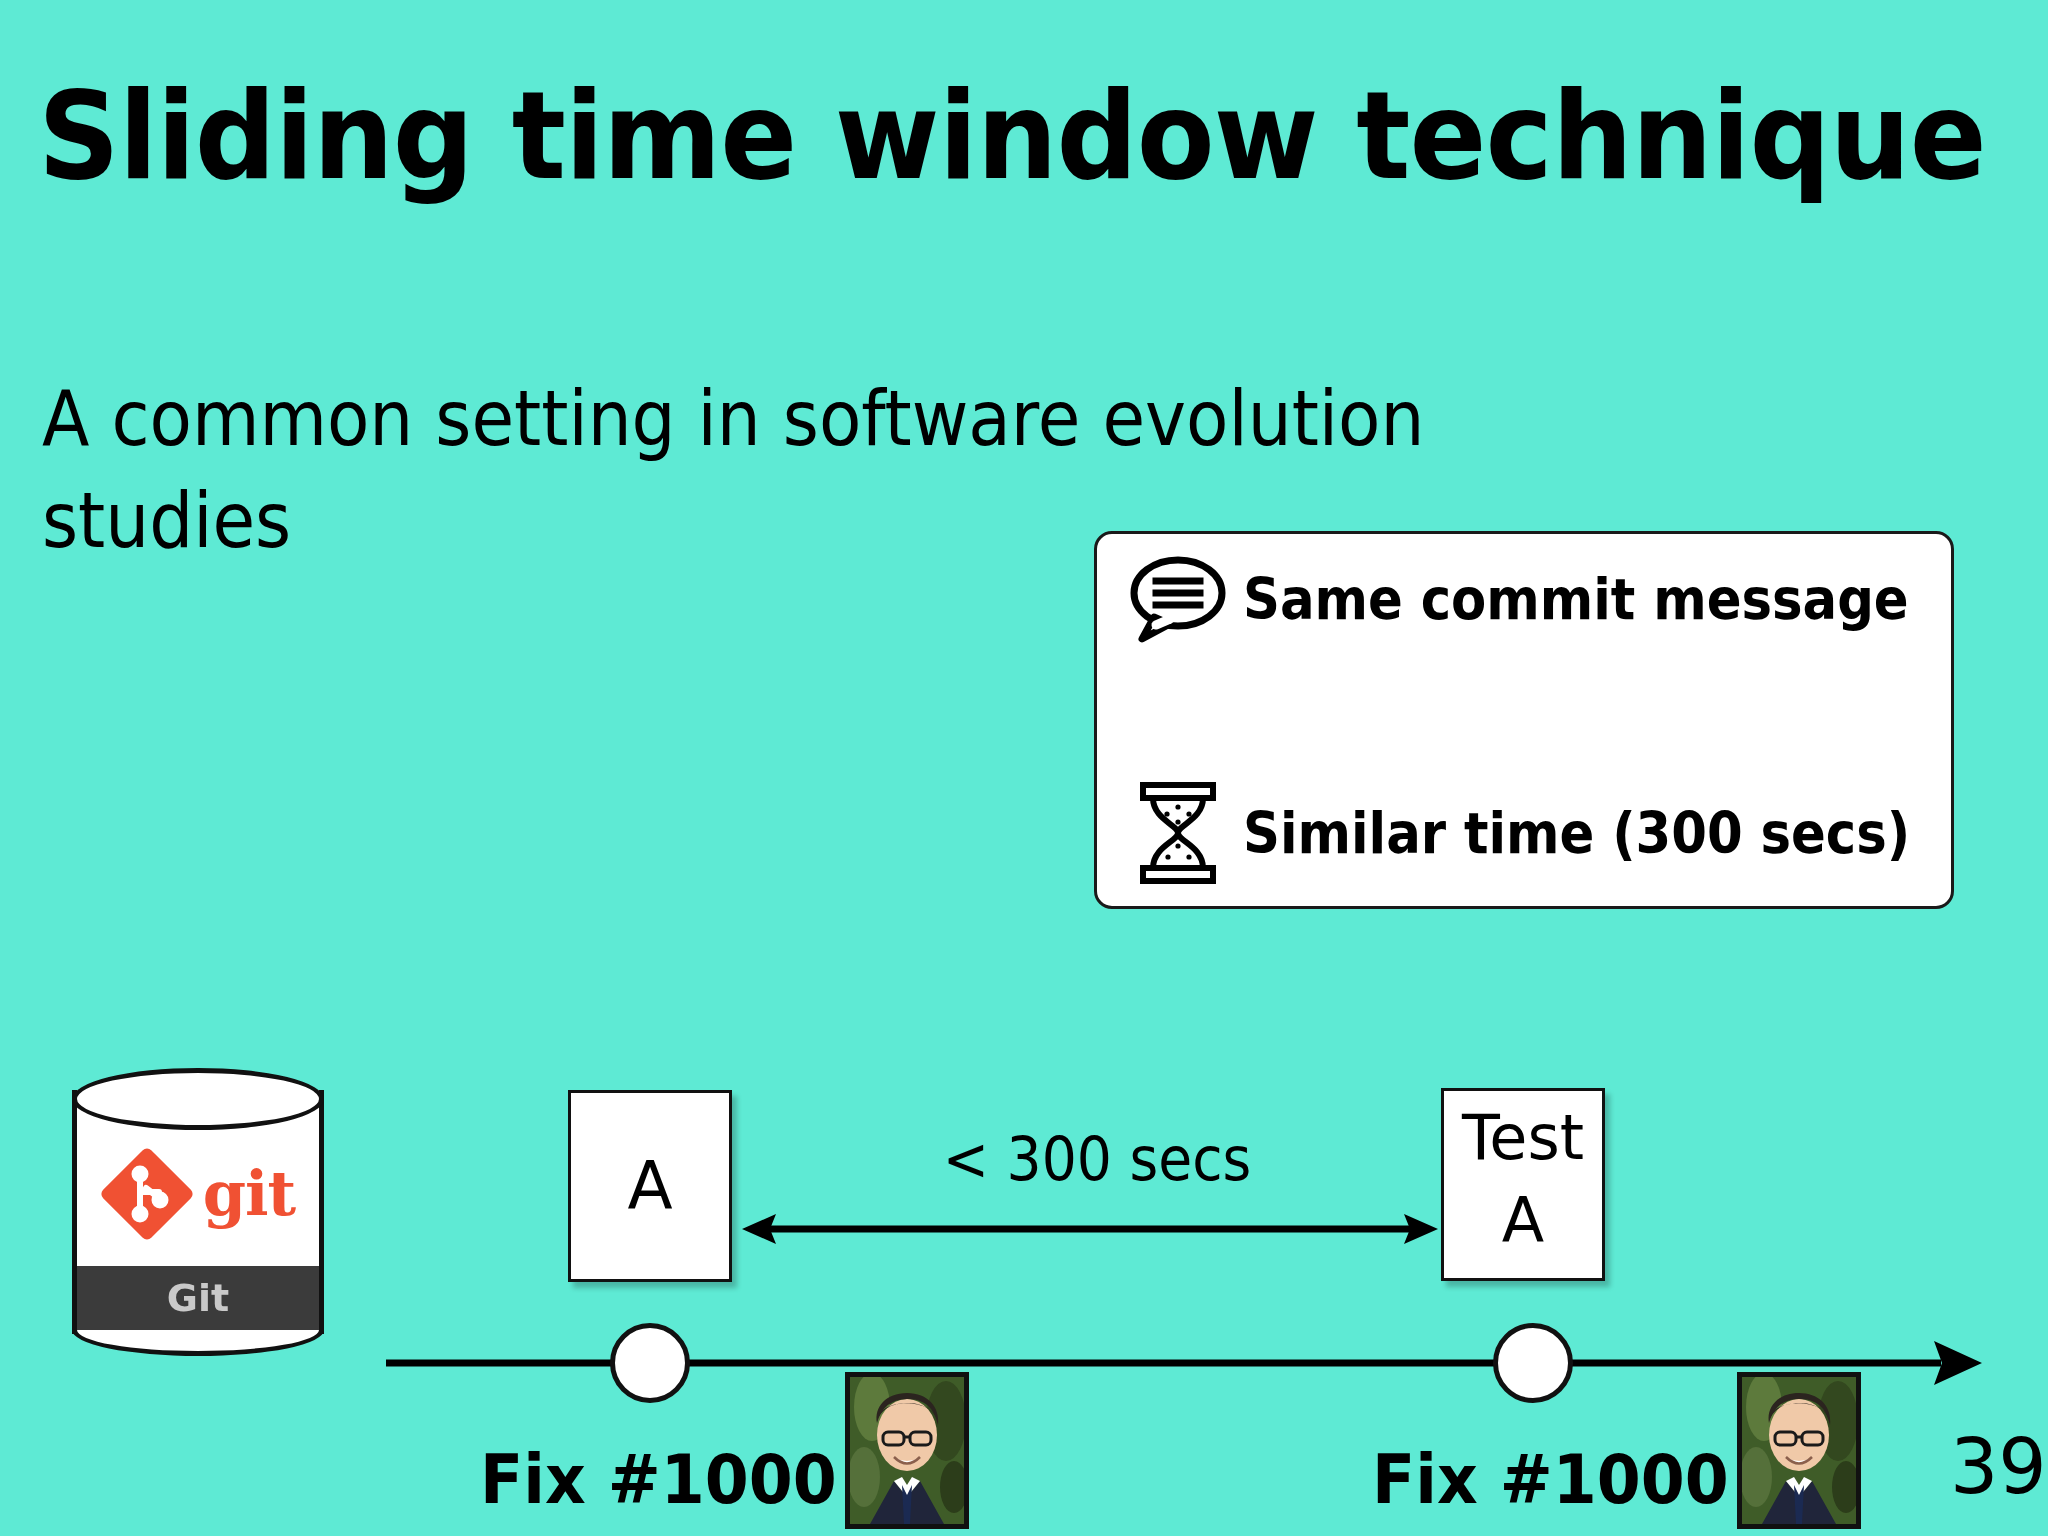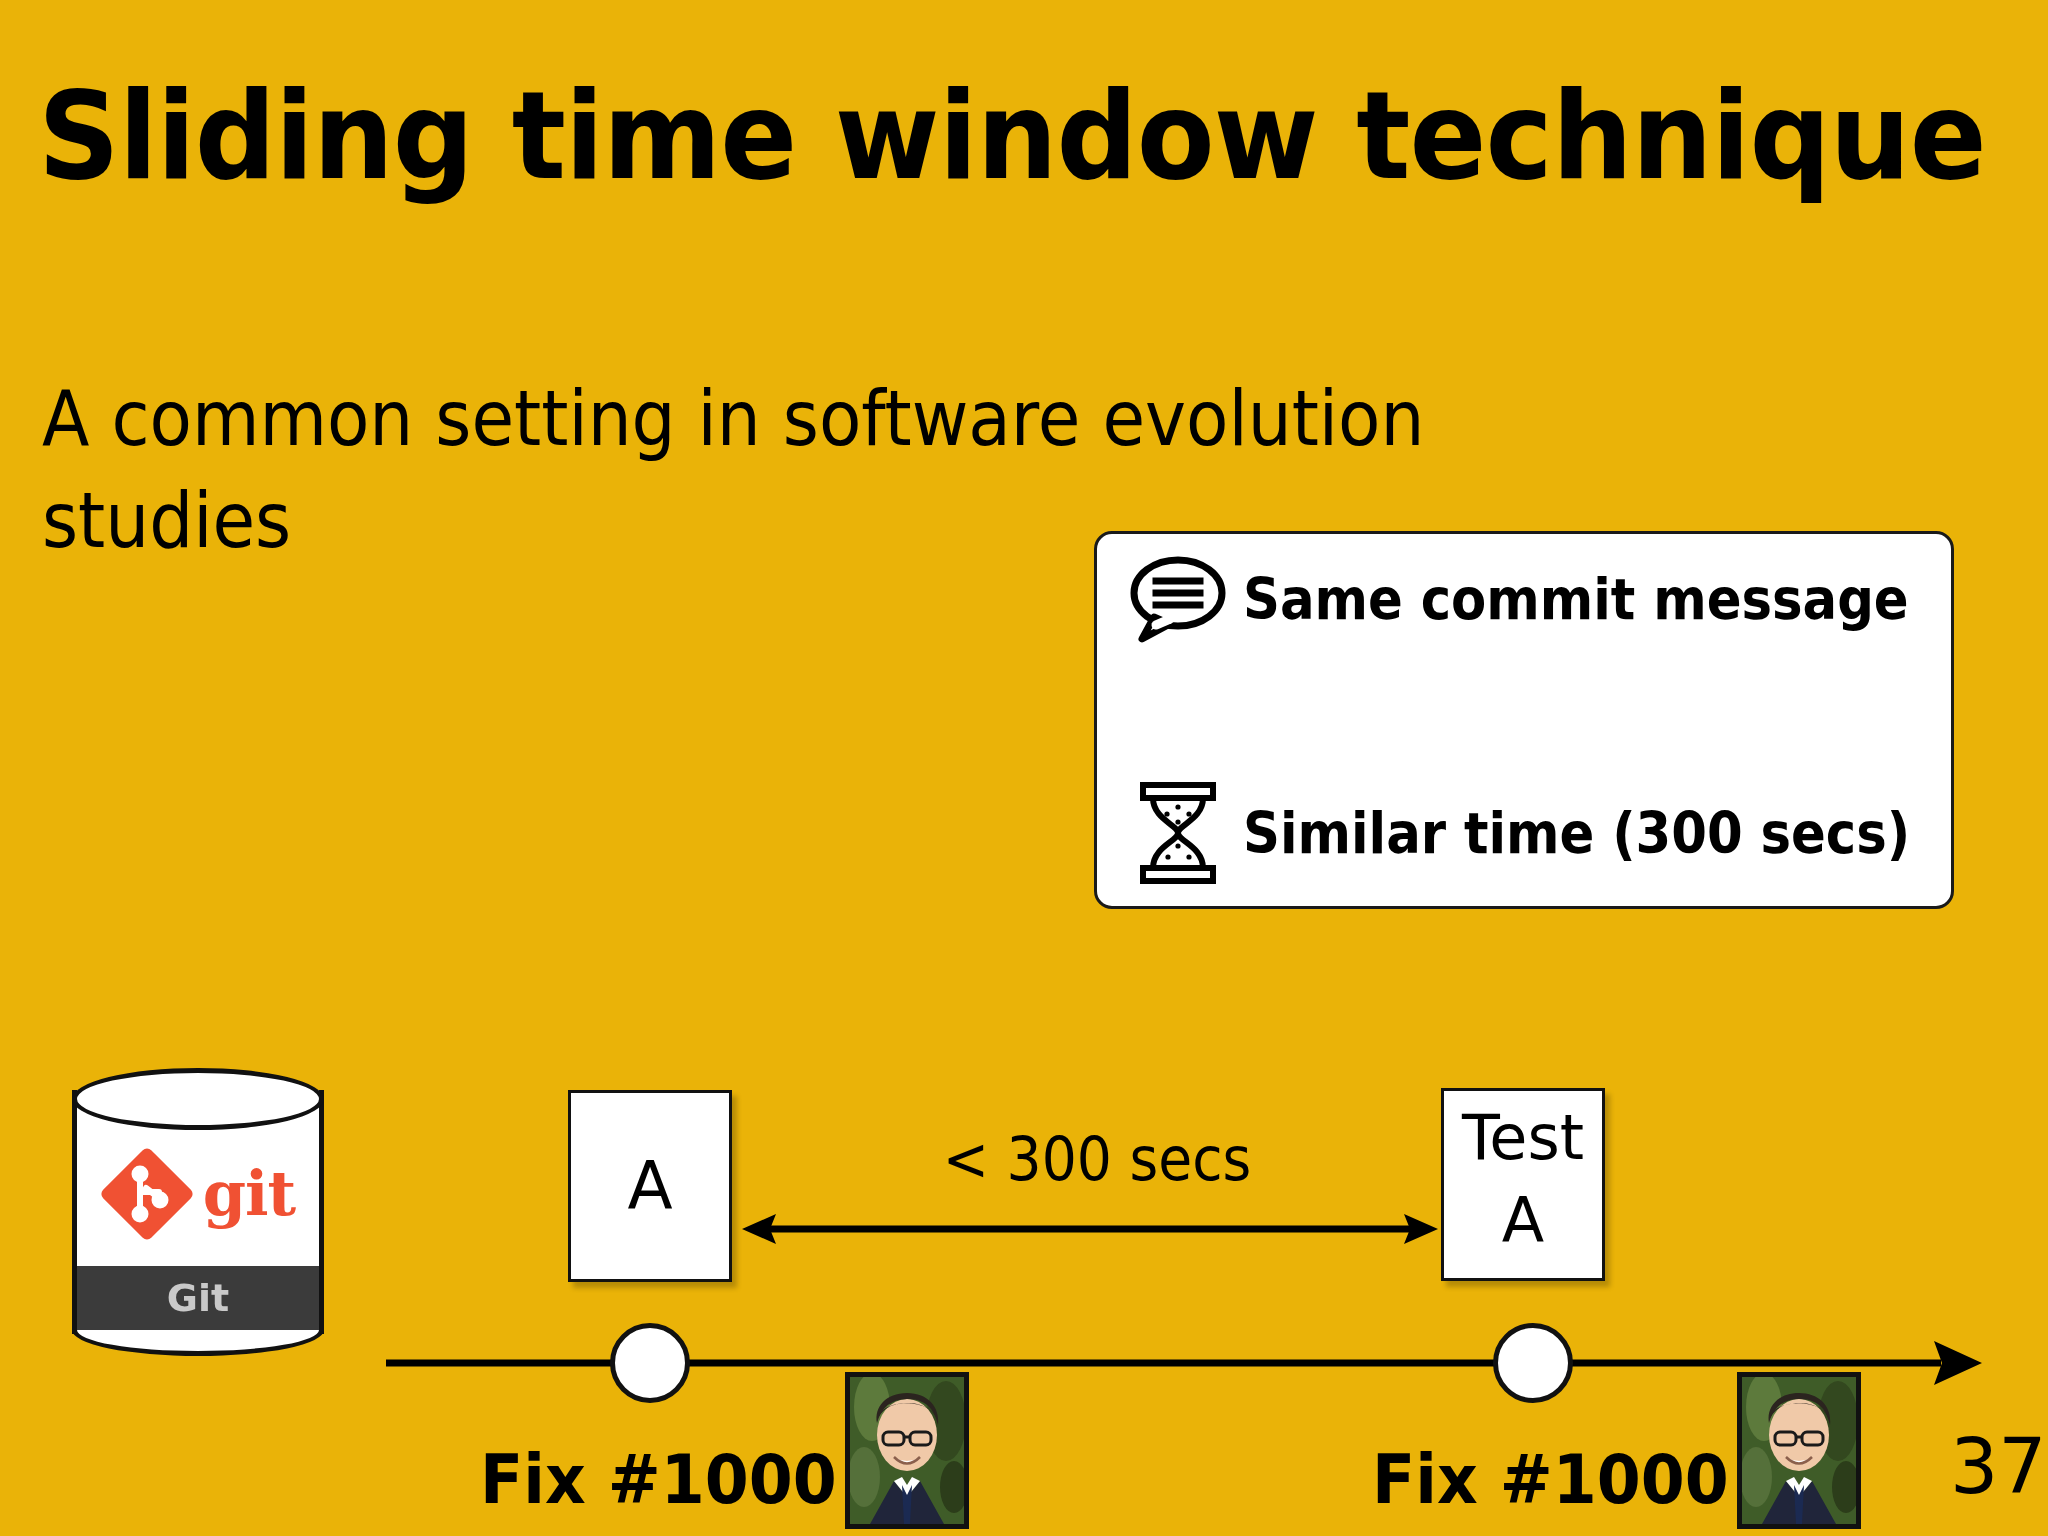--- a/index.html
+++ b/index.html
@@ -7,21 +7,21 @@
     padding: 0;
     background: #ffffff;
   }
   body {
     font-family: "Liberation Sans", sans-serif;
   }
   #slide {
     position: relative;
     width: 2048px;
     height: 1536px;
-    background: #eab308;
+    background: #5eead4;
     overflow: hidden;
   }
 
   
   #title {
     position: absolute;
     left: 38px;
     top: 72px;
     width: 1960px;
     font-family: "DejaVu Sans", sans-serif;
@@ -426,15 +426,15 @@
       <rect x="60" y="55" width="21" height="13" rx="5" fill="none" stroke="#1a1a1a" stroke-width="3"></rect>
       <line x1="54" y1="60" x2="60" y2="60" stroke="#1a1a1a" stroke-width="3"></line>
       <path d="M45 81 Q57 91 69 81 Q57 87 45 81 Z" fill="#ffffff"></path>
       <path d="M44 80 Q57 93 70 80" fill="none" stroke="#8a5f4c" stroke-width="2.5"></path>
       <path d="M20 147 L44 104 L57 120 L70 104 L94 147 Z" fill="#20253a"></path>
       <path d="M44 104 L57 120 L70 104 L62 100 L57 108 L52 100 Z" fill="#ffffff"></path>
       <path d="M52 108 L57 118 L62 108 L60 147 L54 147 Z" fill="#1b2a52"></path>
     </svg>
   </div>
 
-  <div id="page-number">37</div>
+  <div id="page-number">39</div>
 
 </div>
 
 </body></html>

